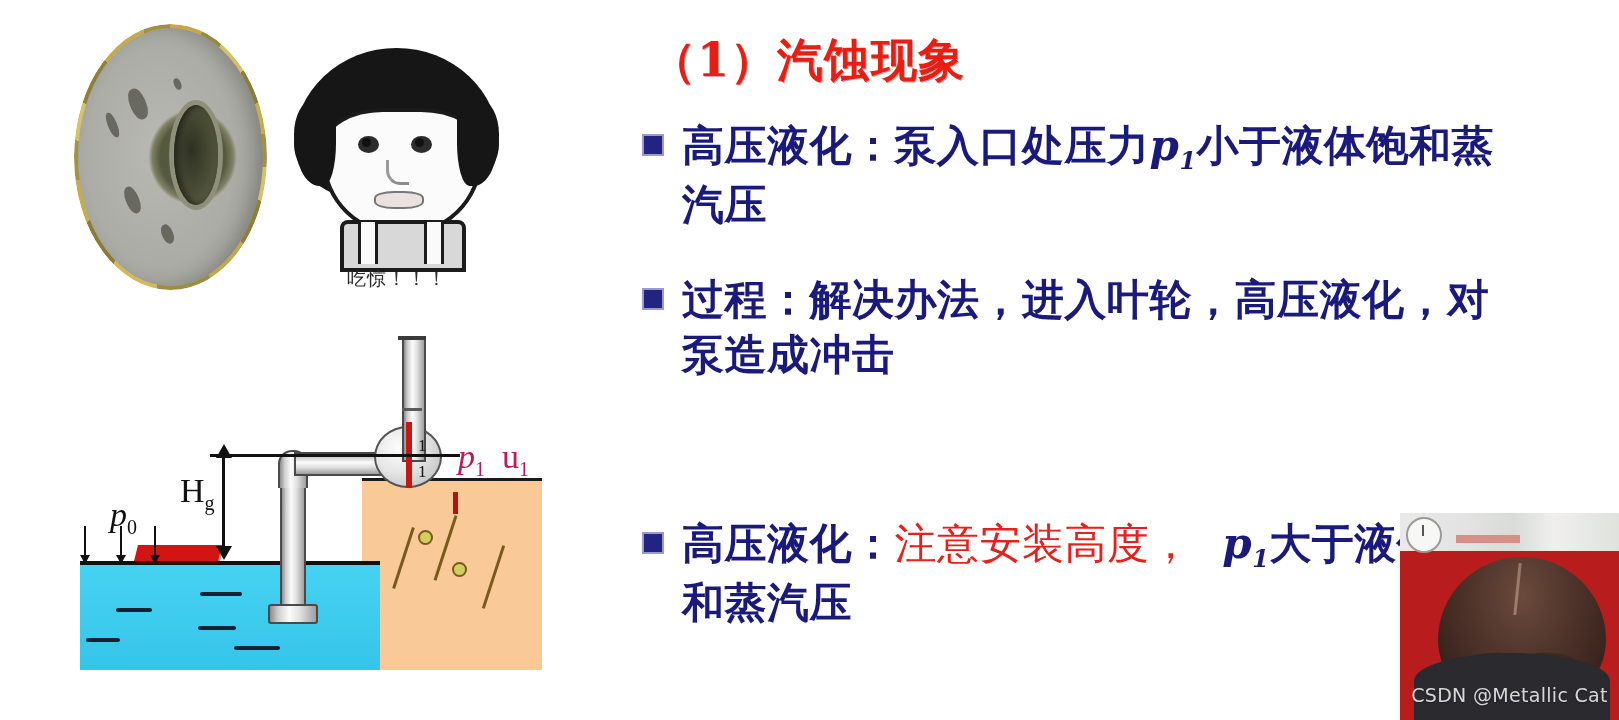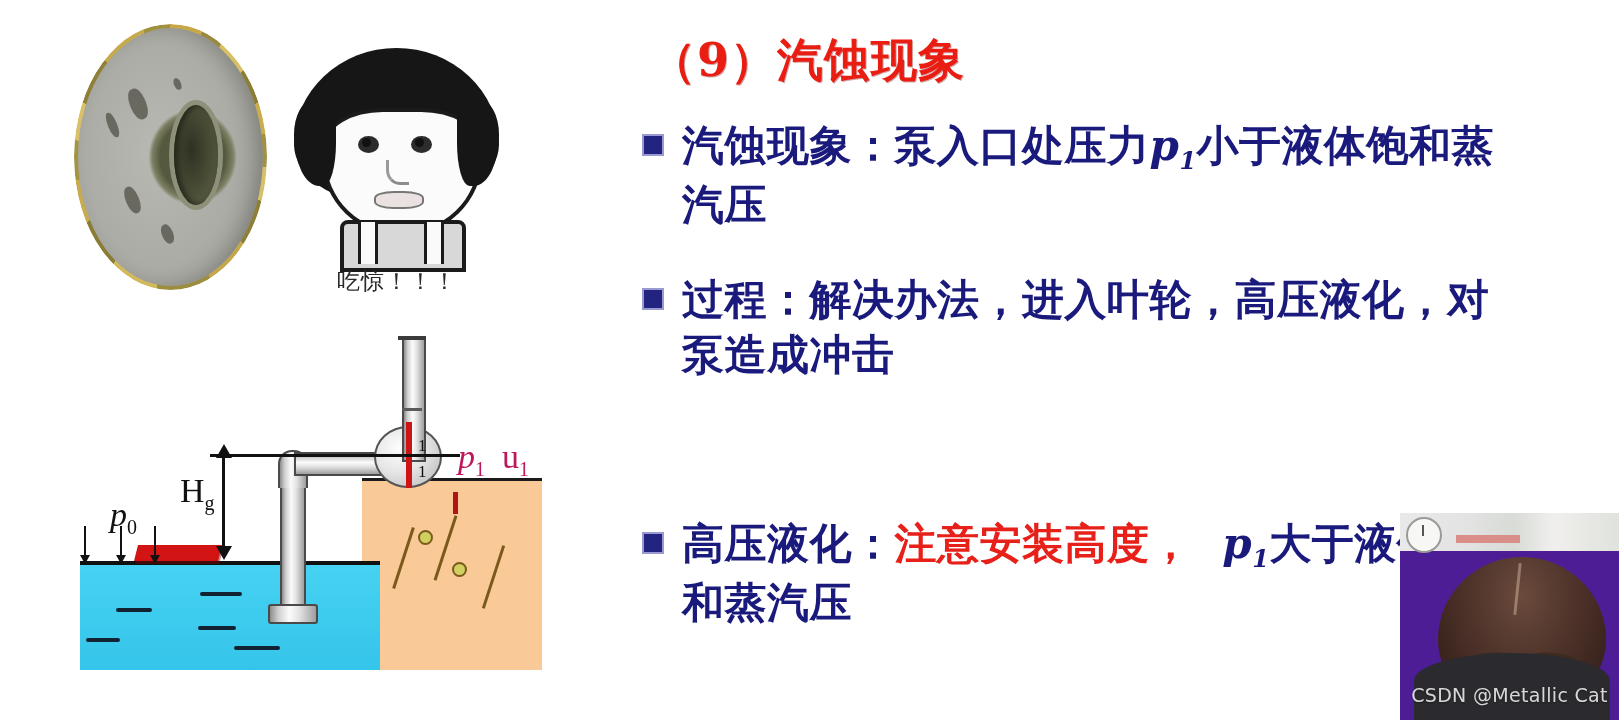--- a/index.html
+++ b/index.html
@@ -167,21 +167,21 @@
     border-left: 3px solid #1b1b1b;
     border-right: 3px solid #1b1b1b;
   }
   .meme-strap.l { left: 76px; }
   .meme-strap.r { left: 142px; }
   .meme-caption {
     position: absolute;
     left: 0; top: 218px;
     width: 230px;
     text-align: center;
-    font-size: 23px;
+    font-size: 19px;
     color: #2a2a2a;
     font-family: "DejaVu Sans", sans-serif;
     letter-spacing: 1px;
   }
 
   
   .diagram {
     position: absolute;
     left: 62px;
     top: 330px;
@@ -413,39 +413,39 @@
     color: #1a1a7d;
     font-family: "DejaVu Serif", "Liberation Serif", serif;
     letter-spacing: .5px;
     max-width: 830px;
   }
   .bullet-text .it { font-style: italic; }
   .bullet-text sub { font-size: 24px; font-style: italic; }
   .hl-red {
     color: #e8201a;
     position: relative;
-    font-weight: bold;
+    font-weight: normal;
   }
   .red-underline {
     position: absolute;
     left: 934px;
     top: 580px;
     width: 293px;
     height: 17px;
     background: #c21010;
   }
 
   
   .webcam {
     position: absolute;
     left: 1400px;
     top: 513px;
     width: 219px;
     height: 207px;
-    background: #4c1d95;
+    background: #b91c1c;
     overflow: hidden;
   }
   .wc-wallstrip {
     position: absolute;
     left: 0; top: 0;
     width: 219px; height: 38px;
     background: linear-gradient(90deg,#e9e9e9 0%, #e3e3e3 30%, #d8dbd6 52%, #f0efed 70%, #dfe2dd 100%);
   }
   .wc-clock {
     position: absolute;
@@ -610,26 +610,26 @@
       <div class="down-arrow" style="left:92px;"></div>
 
       <div class="lbl-p1u1">
         <span class="it">p</span><sub>1</sub><span>&nbsp;&nbsp;</span><span>u</span><sub>1</sub>
       </div>
     </div>
   </div>
 
   <div class="right-col">
 
-    <div class="slide-title">（9）汽蚀现象</div>
+    <div class="slide-title">（1）汽蚀现象</div>
 
     <div class="bullet" style="top:118px;">
       <div class="bullet-mark"></div>
       <div class="bullet-text">
-        <span>汽蚀现象：泵入口处压力</span><span class="it">p</span><sub>1</sub><span>小于液体饱和蒸汽压</span>
+        <span>高压液化：泵入口处压力</span><span class="it">p</span><sub>1</sub><span>小于液体饱和蒸汽压</span>
       </div>
     </div>
 
     <div class="bullet" style="top:272px;">
       <div class="bullet-mark"></div>
       <div class="bullet-text">过程：解决办法，进入叶轮，高压液化，对泵造成冲击</div>
     </div>
 
 
     <div class="bullet" style="top:516px;">

